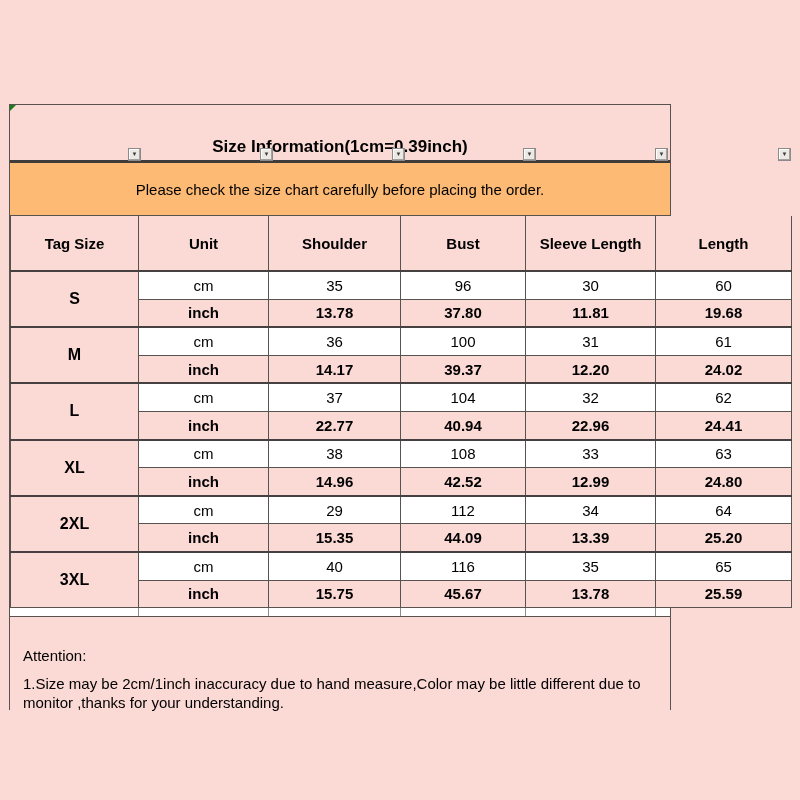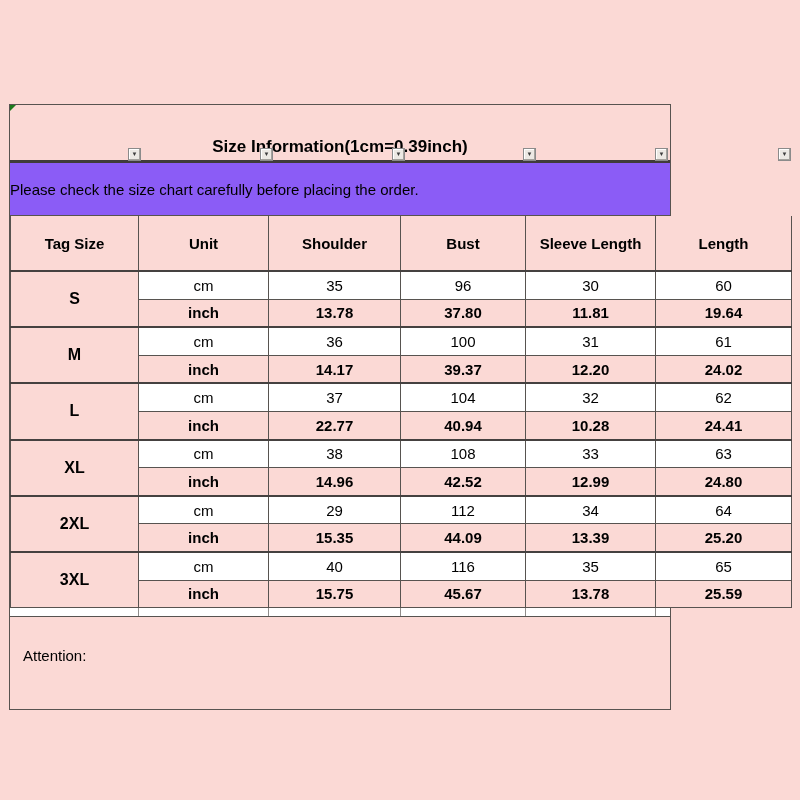--- a/index.html
+++ b/index.html
@@ -28,22 +28,22 @@
     position:absolute;top:43px;width:13px;height:13px;box-sizing:border-box;
     background:#ece9e4;border:1px solid #8b8b8b;
     box-shadow:inset -1px -1px 0 #a5a29d, inset 1px 1px 0 #fff;
     font-size:6px;line-height:11px;text-align:center;color:#3d3d3d;
     cursor:default;
   }
   .fb1{left:118px}.fb2{left:250px}.fb3{left:382px}
   .fb4{left:513px}.fb5{left:645px}.fb6{left:768px}
   
   .note-row{
-    height:52px;flex:none;display:flex;align-items:center;justify-content:flex-start;
-    font-size:15px;border-bottom:1px solid #575350;background:#8b5cf6;
+    height:52px;flex:none;display:flex;align-items:center;justify-content:center;
+    font-size:15px;border-bottom:1px solid #575350;background:#fdba74;
   }
   
   table.size-table{border-collapse:collapse;table-layout:fixed;width:100%;flex:none;padding-left:27px;}
   .size-table th,.size-table td{
     border:1px solid #575350;text-align:center;vertical-align:middle;
     font-size:15px;padding:0;overflow:hidden;white-space:nowrap;
   }
   .size-table th{height:54px;font-weight:bold;background:#fbd9d5;border-top:none;}
   .size-table td{height:26.6px;}
   .row-cm td{background:#ffffff;}
@@ -106,21 +106,21 @@
         <td>35</td>
         <td>96</td>
         <td>30</td>
         <td>60</td>
       </tr>
       <tr class="row-inch">
         <td>inch</td>
         <td>13.78</td>
         <td>37.80</td>
         <td>11.81</td>
-        <td>19.64</td>
+        <td>19.68</td>
       </tr>
 
       <tr class="row-cm group-start">
         <td class="tag-cell" rowspan="2">M</td>
         <td>cm</td>
         <td>36</td>
         <td>100</td>
         <td>31</td>
         <td>61</td>
       </tr>
@@ -137,21 +137,21 @@
         <td>cm</td>
         <td>37</td>
         <td>104</td>
         <td>32</td>
         <td>62</td>
       </tr>
       <tr class="row-inch">
         <td>inch</td>
         <td>22.77</td>
         <td>40.94</td>
-        <td>10.28</td>
+        <td>22.96</td>
         <td>24.41</td>
       </tr>
 
       <tr class="row-cm group-start">
         <td class="tag-cell" rowspan="2">XL</td>
         <td>cm</td>
         <td>38</td>
         <td>108</td>
         <td>33</td>
         <td>63</td>
@@ -201,15 +201,16 @@
   <div class="bottom-strip">
     <span class="tick tk1"></span>
     <span class="tick tk2"></span>
     <span class="tick tk3"></span>
     <span class="tick tk4"></span>
     <span class="tick tk5"></span>
   </div>
 
   <div class="attention">
     <p>Attention:</p>
+    <p>1.Size may be 2cm/1inch inaccuracy due to hand measure,Color may be little different due to monitor ,thanks for your understanding.</p>
   </div>
 
 </div>
 
 </body></html>

